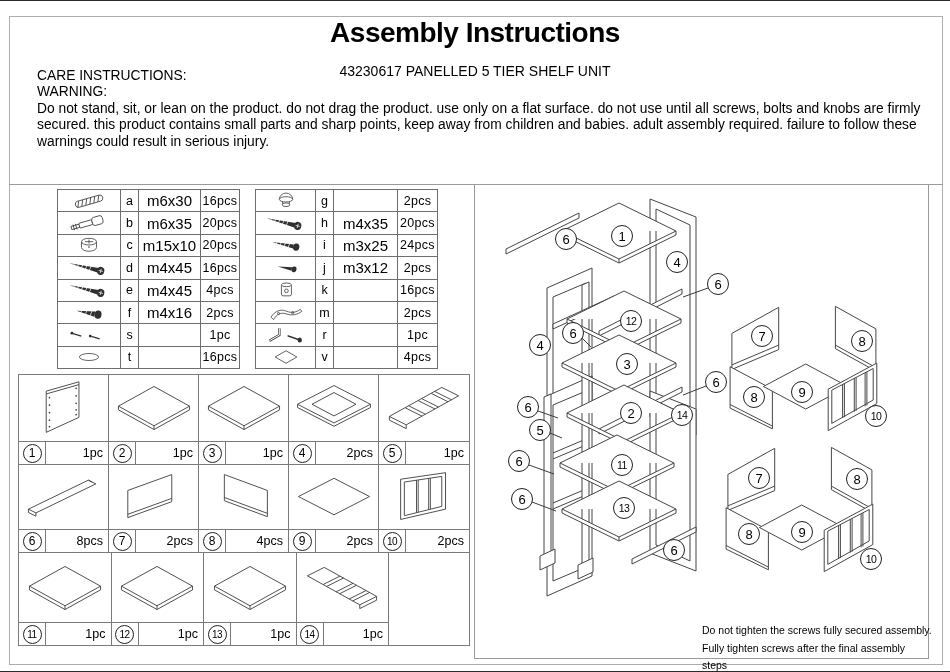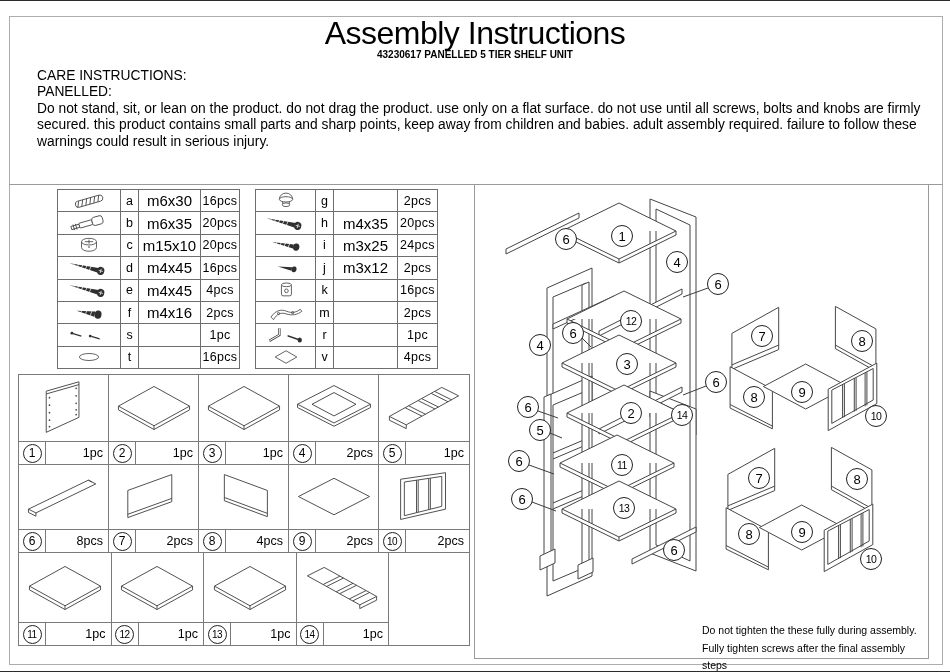--- a/index.html
+++ b/index.html
@@ -3,22 +3,22 @@
 <meta charset="utf-8">
 <style>
   *{margin:0;padding:0;box-sizing:border-box}
   html,body{width:950px;height:672px}
   body{position:relative;background:#fff;font-family:"Liberation Sans",sans-serif;color:#000;overflow:hidden;
        border-top:1px solid #2b2b2b;border-bottom:1px solid #2b2b2b}
   .page-border{position:absolute;left:9px;top:15px;width:934px;height:649px;border:1px solid #adadad;pointer-events:none}
   .divider{position:absolute;left:9px;top:183px;width:934px;height:1px;background:#9a9a9a}
   .rightbox{position:absolute;left:474px;top:183px;width:455px;height:475px;border:1px solid #9a9a9a;background:#fff}
   .header{position:absolute;left:10px;top:17px;width:930px;text-align:center}
-  .title{font-size:32px;font-weight:normal;letter-spacing:-0.5px;line-height:30px}
-  .subtitle{font-size:10px;font-weight:bold;margin-top:1px}
+  .title{font-size:28px;font-weight:bold;letter-spacing:-0.5px;line-height:30px}
+  .subtitle{font-size:14px;font-weight:normal;margin-top:15px}
   .care{position:absolute;left:37px;top:67px;width:906px;font-size:13.8px;line-height:16.4px}
   .bold{font-weight:normal}
   
   table.hw{position:absolute;border-collapse:collapse;table-layout:fixed;width:182px;height:180px;background:#fff}
   table.hw td{border:1px solid #6e6e6e;padding:0;text-align:center;vertical-align:middle;overflow:hidden}
   td.hw-letter{font-size:12.5px}
   td.hw-size{font-size:15px}
   td.hw-qty{font-size:12.5px;letter-spacing:0.3px}
   .hw-icon{width:56px;height:20px;display:block;margin:0 auto}
   
@@ -291,21 +291,21 @@
 <div class="divider"></div>
 <div class="rightbox"></div>
 
 <div class="header">
   <div class="title">Assembly Instructions</div>
   <div class="subtitle">43230617 PANELLED 5 TIER SHELF UNIT</div>
 </div>
 
 <div class="care">
   <div class="bold">CARE INSTRUCTIONS:</div>
-  <div class="bold">PANELLED:</div>
+  <div class="bold">WARNING:</div>
   <div>Do not stand, sit, or lean on the product. do not drag the product. use only on a flat surface. do not use until all screws, bolts and knobs are firmly secured. this product contains small parts and sharp points, keep away from children and babies. adult assembly required. failure to follow these warnings could result in serious injury.</div>
 </div>
 
 <table class="hw" style="left:57px;top:188px">
   <colgroup>
       <col style="width:63px">
       <col style="width:18px">
       <col style="width:62px">
       <col style="width:39px">
     </colgroup>
@@ -763,15 +763,15 @@
     <div class="callout" style="left: 802px; top: 391px;">9</div>
     <div class="callout sm" style="left: 876px; top: 415px;">10</div>
     <div class="callout" style="left: 759px; top: 477px;">7</div>
     <div class="callout" style="left: 857px; top: 478px;">8</div>
     <div class="callout" style="left: 749px; top: 533px;">8</div>
     <div class="callout" style="left: 802px; top: 531px;">9</div>
     <div class="callout sm" style="left: 871px; top: 558px;">10</div>
   </div>
 
 <div class="note">
-  <div>Do not tighten the these fully during assembly.</div>
+  <div>Do not tighten the screws fully secured assembly.</div>
   <div>Fully tighten screws after the final assembly steps</div>
 </div>
 
 </body></html>

